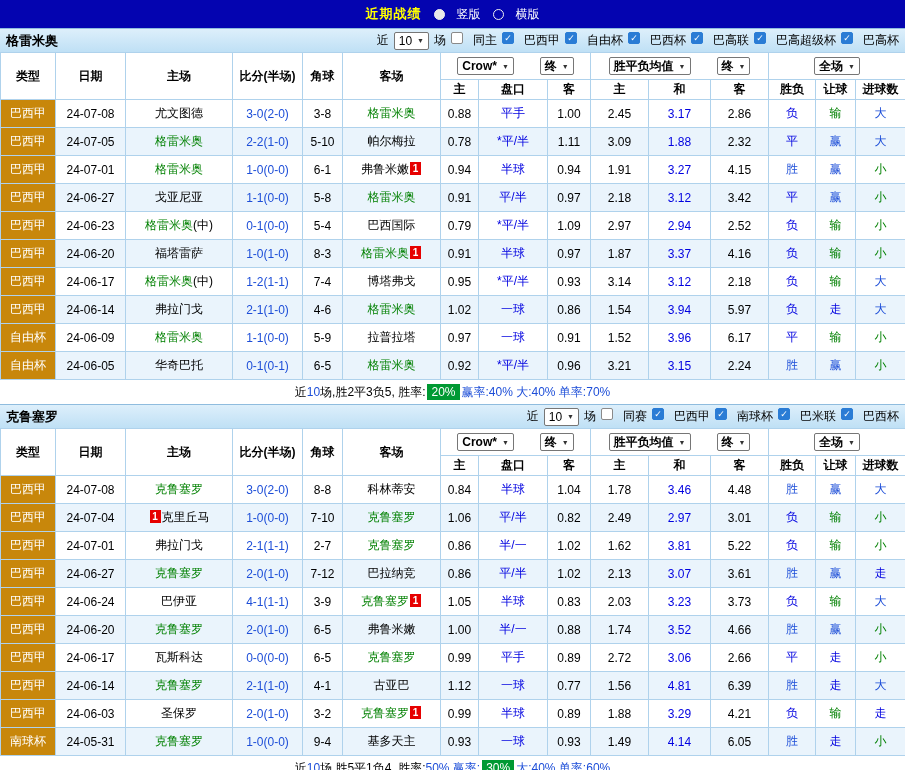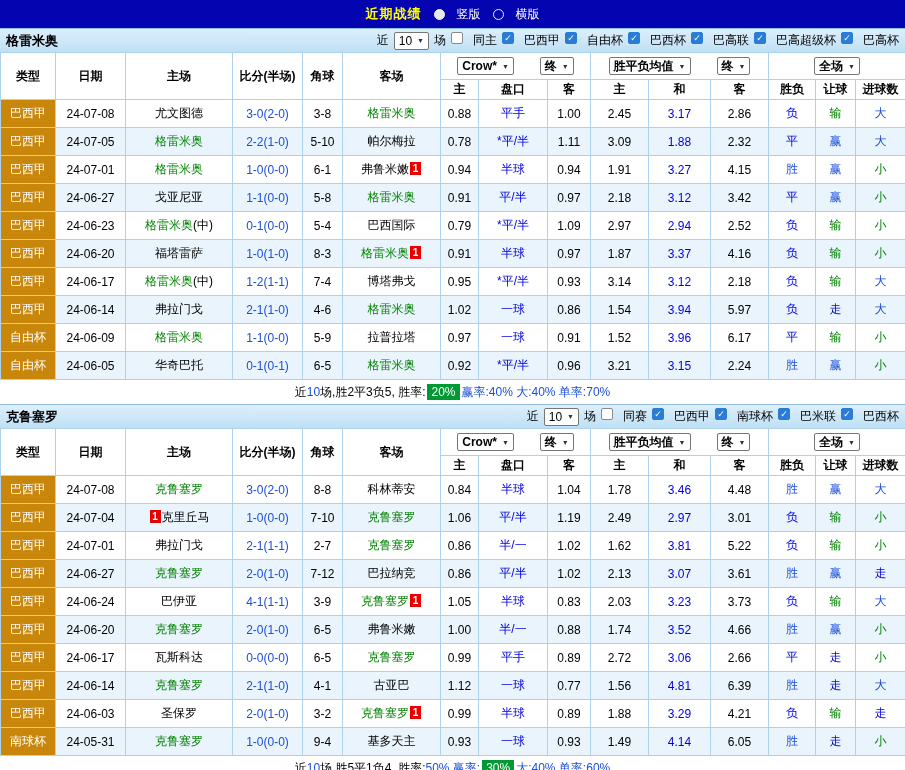--- a/index.html
+++ b/index.html
@@ -472,21 +472,21 @@
         </tr>
         <tr>
           <td class="lg-cell">巴西甲</td>
           <td>24-07-04</td>
           <td><span class="rc">1</span><span class="team">克里丘马</span></td>
           <td class="c-red">1-0(0-0)</td>
           <td>7-10</td>
           <td><span class="team self">克鲁塞罗</span></td>
           <td>1.06</td>
           <td class="c-blue">平/半</td>
-          <td>1.19</td>
+          <td>0.82</td>
           <td>2.49</td>
           <td class="c-blue">2.97</td>
           <td>3.01</td>
           <td class="c-blue">负</td>
           <td class="c-green">输</td>
           <td class="c-green">小</td>
         </tr>
         <tr>
           <td class="lg-cell">巴西甲</td>
           <td>24-07-01</td>

